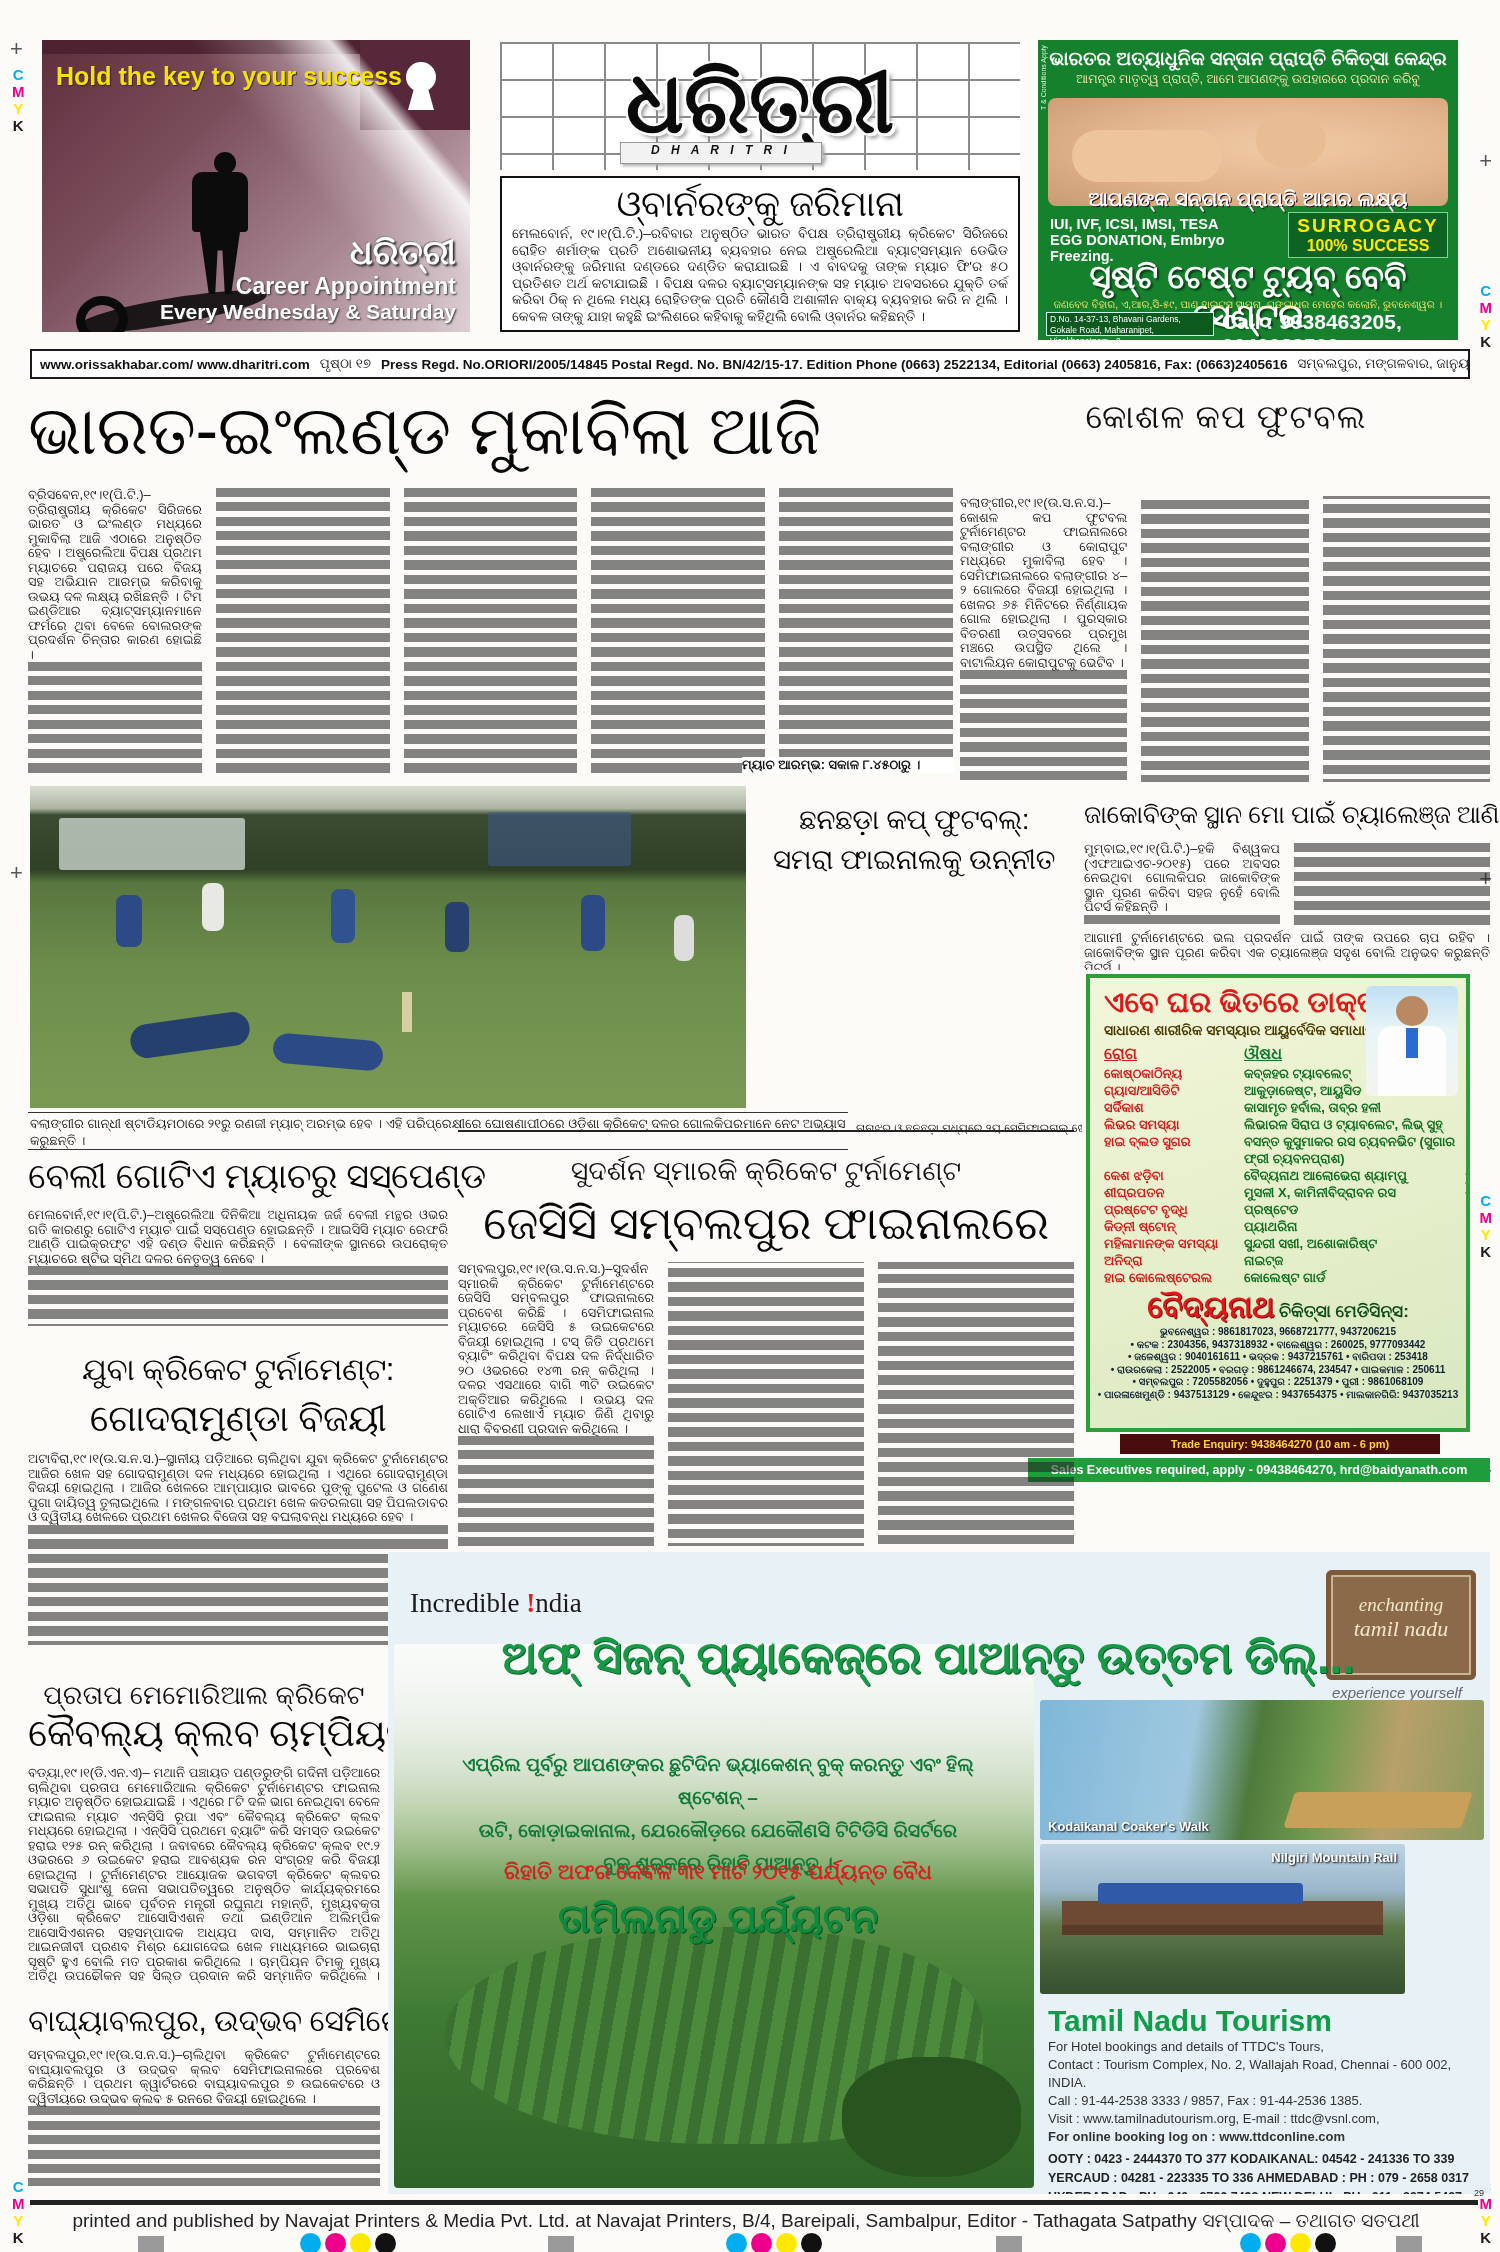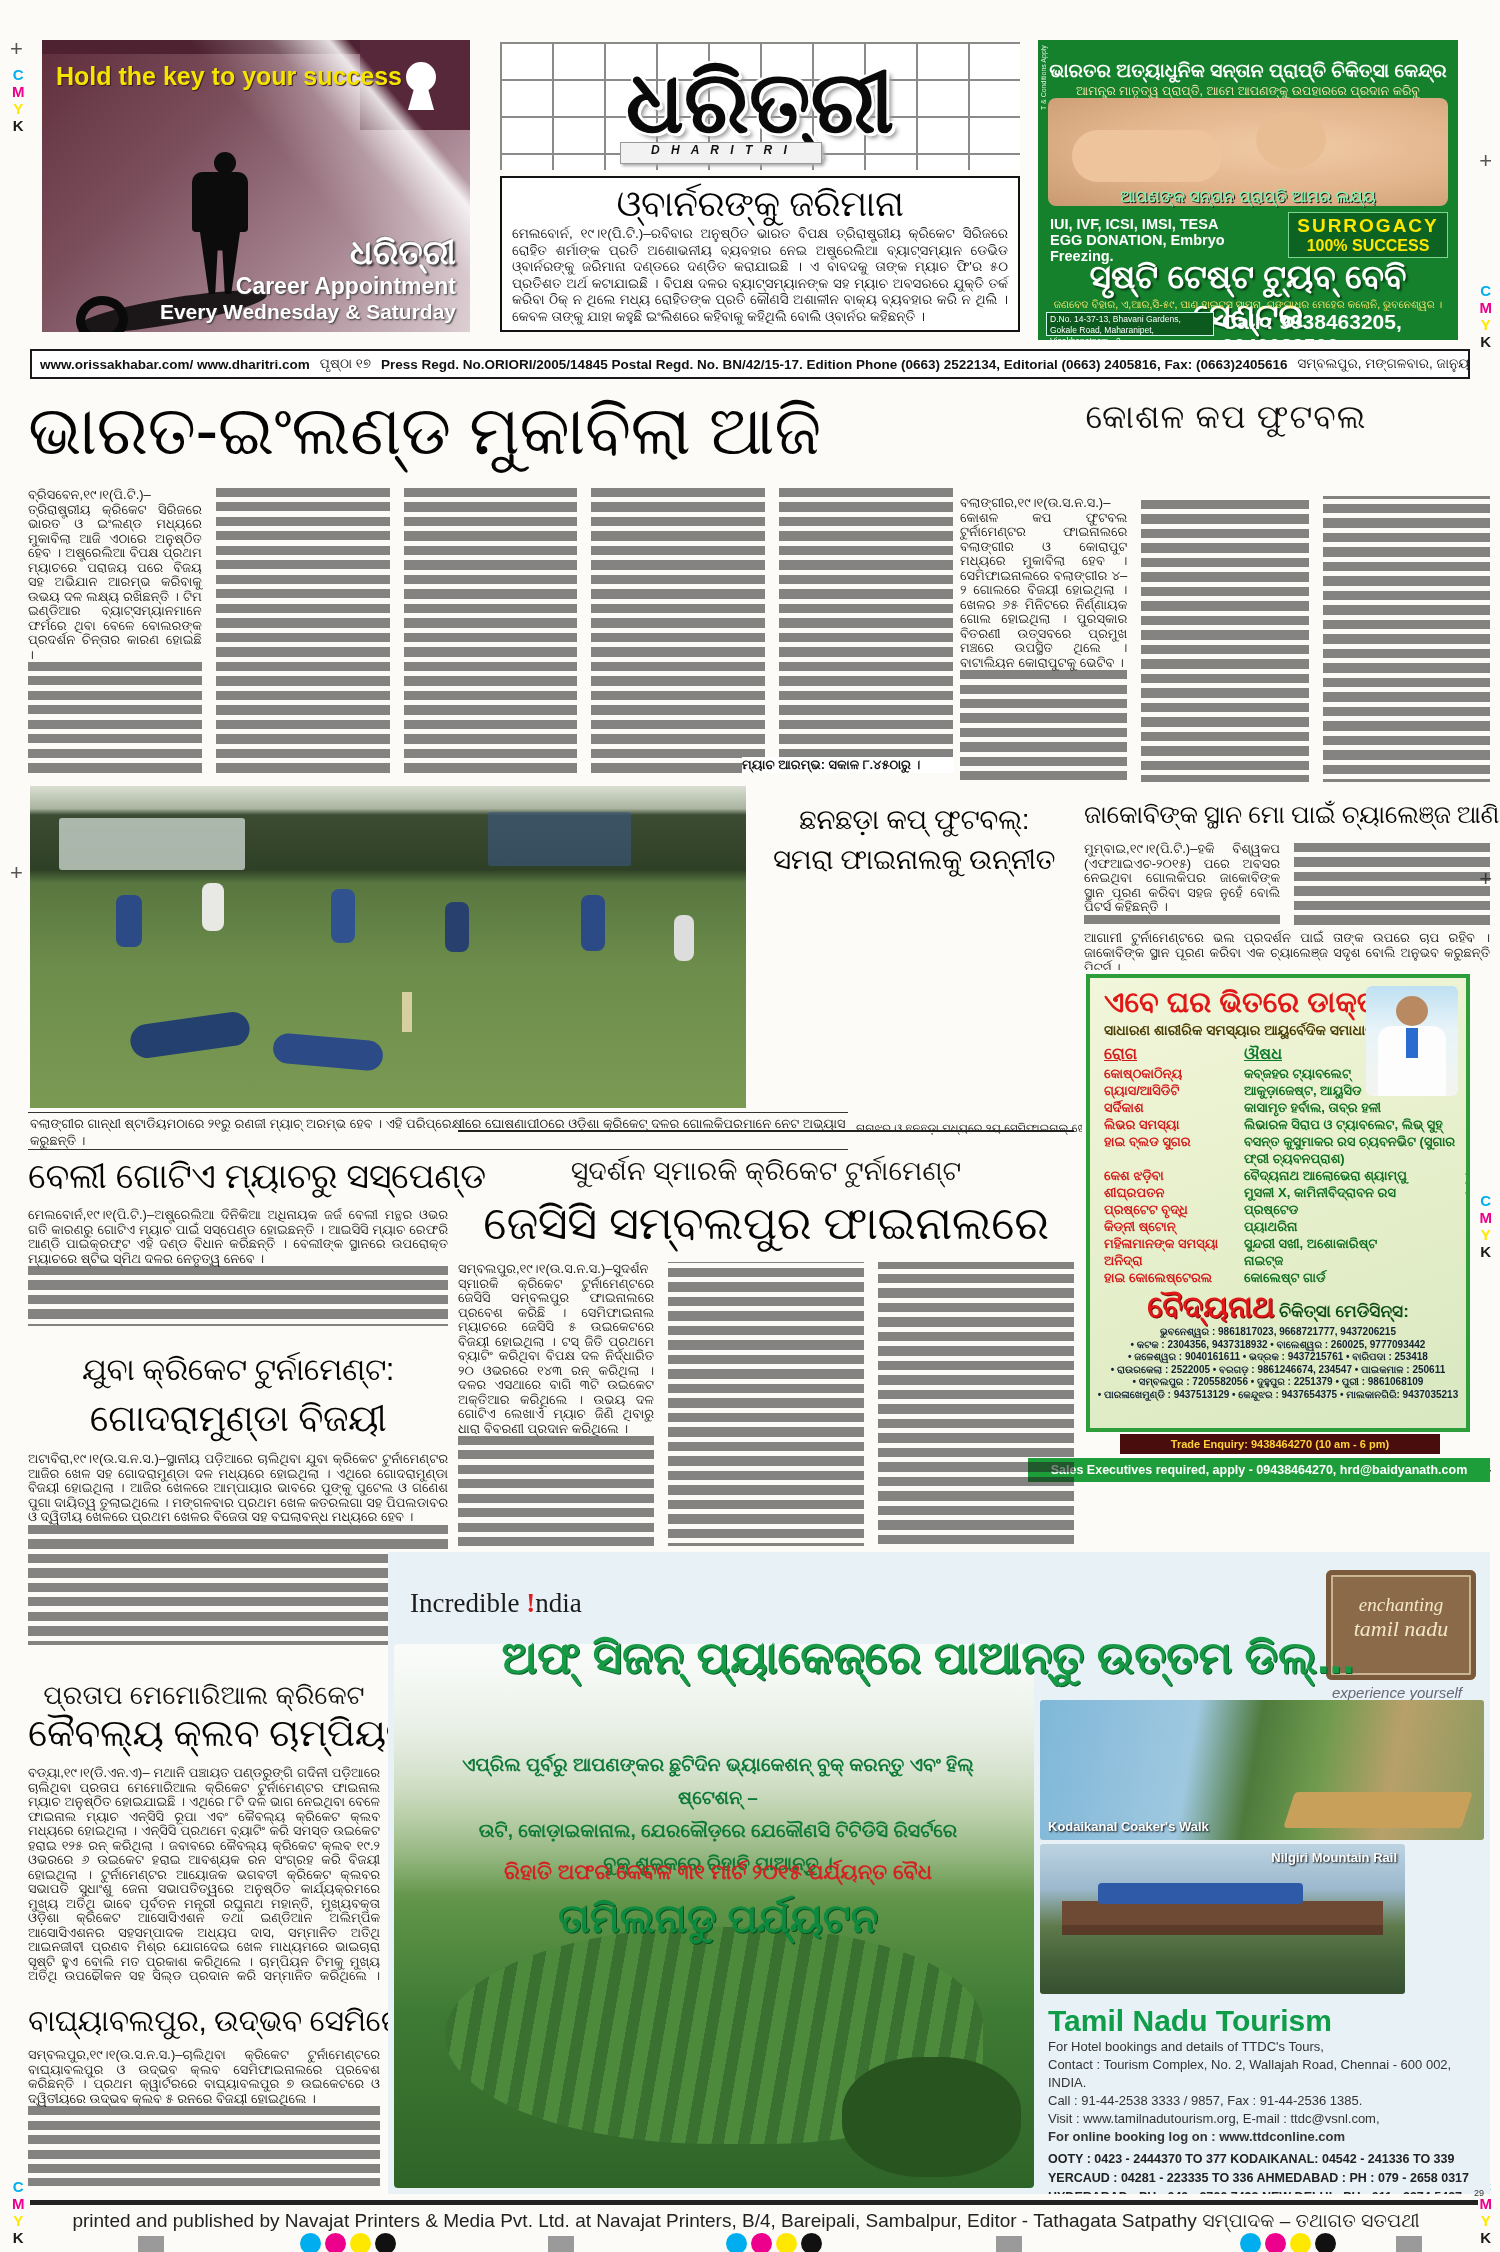--- a/index.html
+++ b/index.html
@@ -110,28 +110,28 @@
     <div class="abs c b" style="left:120px;top:100px;width:200px;height:20px;background:#f2f2f2;border:1px solid #999;
          font-size:12px;letter-spacing:4px;font-style:italic;box-shadow:2px 2px 3px #aaa">D H A R I T R I</div>
   </div>
 
   <div class="abs" style="left:500px;top:176px;width:520px;height:156px;border:2px solid #111;background:#fff;padding:4px 10px;box-sizing:border-box">
     <div class="c hl" style="font-size:36px;line-height:44px">ଓ୍ବାର୍ନରଙ୍କୁ ଜରିମାନା</div>
     <div class="just" style="font-size:13.5px;line-height:16.5px">ମେଲବୋର୍ନ, ୧୯।୧(ପି.ଟି.)–ରବିବାର ଅନୁଷ୍ଠିତ ଭାରତ ବିପକ୍ଷ ତ୍ରିରାଷ୍ଟ୍ରୀୟ କ୍ରିକେଟ ସିରିଜରେ ରୋହିତ ଶର୍ମାଙ୍କ ପ୍ରତି ଅଶୋଭନୀୟ ବ୍ୟବହାର ନେଇ ଅଷ୍ଟ୍ରେଲିଆ ବ୍ୟାଟ୍ସମ୍ୟାନ ଡେଭିଡ ଓ୍ବାର୍ନରଙ୍କୁ ଜରିମାନା ଦଣ୍ଡରେ ଦଣ୍ଡିତ କରାଯାଇଛି । ଏ ବାବଦକୁ ତାଙ୍କ ମ୍ୟାଚ ଫି'ର ୫୦ ପ୍ରତିଶତ ଅର୍ଥ କଟାଯାଇଛି । ବିପକ୍ଷ ଦଳର ବ୍ୟାଟ୍ସମ୍ୟାନଙ୍କ ସହ ମ୍ୟାଚ ଅବସରରେ ଯୁକ୍ତି ତର୍କ କରିବା ଠିକ୍ ନ ଥିଲେ ମଧ୍ୟ ରୋହିତଙ୍କ ପ୍ରତି କୌଣସି ଅଶାଳୀନ ବାକ୍ୟ ବ୍ୟବହାର କରି ନ ଥିଲି । କେବଳ ତାଙ୍କୁ ଯାହା କହୁଛି ଇଂଲିଶରେ କହିବାକୁ କହିଥିଲି ବୋଲି ଓ୍ବାର୍ନର କହିଛନ୍ତି ।</div>
   </div>
 
   <div class="abs sur" style="left:1038px;top:40px;width:420px;height:300px">
-    <div class="c b" style="font-size:19px;padding-top:20px">ଭାରତର ଅତ୍ୟାଧୁନିକ ସନ୍ତାନ ପ୍ରାପ୍ତି ଚିକିତ୍ସା କେନ୍ଦ୍ର</div>
+    <div class="c b" style="font-size:19px;padding-top:8px">ଭାରତର ଅତ୍ୟାଧୁନିକ ସନ୍ତାନ ପ୍ରାପ୍ତି ଚିକିତ୍ସା କେନ୍ଦ୍ର</div>
     <div class="c" style="font-size:12.5px;color:#ffe9b0;padding:2px 6px">ଆମନ୍ତ୍ର ମାତୃତ୍ୱ ପ୍ରାପ୍ତି, ଆମେ ଆପଣଙ୍କୁ ଉପହାରରେ ପ୍ରଦାନ କରିବୁ</div>
     <div class="abs" style="left:10px;top:58px;width:400px;height:108px;border-radius:8px;
          background:radial-gradient(ellipse at 60% 45%,#f0cba6 0%,#e2b48c 55%,#c99a72 100%)">
       <div class="abs" style="left:52%;top:12%;width:70px;height:58px;background:#e8bd94;border-radius:50%"></div>
       <div class="abs" style="left:6%;top:30%;width:150px;height:52px;background:#eec49c;border-radius:40px"></div>
     </div>
-    <div class="abs c b" style="left:10px;top:148px;width:400px;font-size:16px;color:#86efac;text-shadow:1px 1px 0 #240e18">ଆପଣଙ୍କ ସନ୍ତାନ ପ୍ରାପ୍ତି ଆମର ଲକ୍ଷ୍ୟ</div>
+    <div class="abs c b" style="left:10px;top:148px;width:400px;font-size:20px;color:#ffffff;text-shadow:1px 1px 0 #240e18">ଆପଣଙ୍କ ସନ୍ତାନ ପ୍ରାପ୍ତି ଆମର ଲକ୍ଷ୍ୟ</div>
     <div class="abs" style="left:12px;top:176px;width:240px">
       <div class="b" style="font-size:14.5px">IUI, IVF, ICSI, IMSI, TESA</div>
       <div class="b" style="font-size:14.5px">EGG DONATION, Embryo Freezing.</div>
     </div>
     <div class="abs c" style="right:10px;top:172px;width:158px;background:#0d6322;border:1px solid #7fd78f;padding:2px 0">
       <div class="b" style="font-size:19px;color:#ffe800;letter-spacing:2px">SURROGACY</div>
       <div class="b" style="font-size:16px;color:#ffe800">100% SUCCESS</div>
     </div>
     <div class="c b" style="position:absolute;left:0;top:218px;width:100%;font-size:33px;text-shadow:2px 2px 2px #063c12">ସୃଷ୍ଟି ଟେଷ୍ଟ ଟ୍ୟୁବ୍ ବେବି ସେଣ୍ଟର</div>
     <div class="abs c" style="left:6px;top:258px;width:408px;font-size:10.5px;color:#ffe96a">ଜଣବେଦ ବିହାର, ଏ,ଆର,ସି-୫୯, ପାଣ ହାଇଟ୍ସ ସାମନା, ଗଙ୍ଗାଧର ମେହେର କଲୋନି, ଭୁବନେଶ୍ୱର ।</div>

